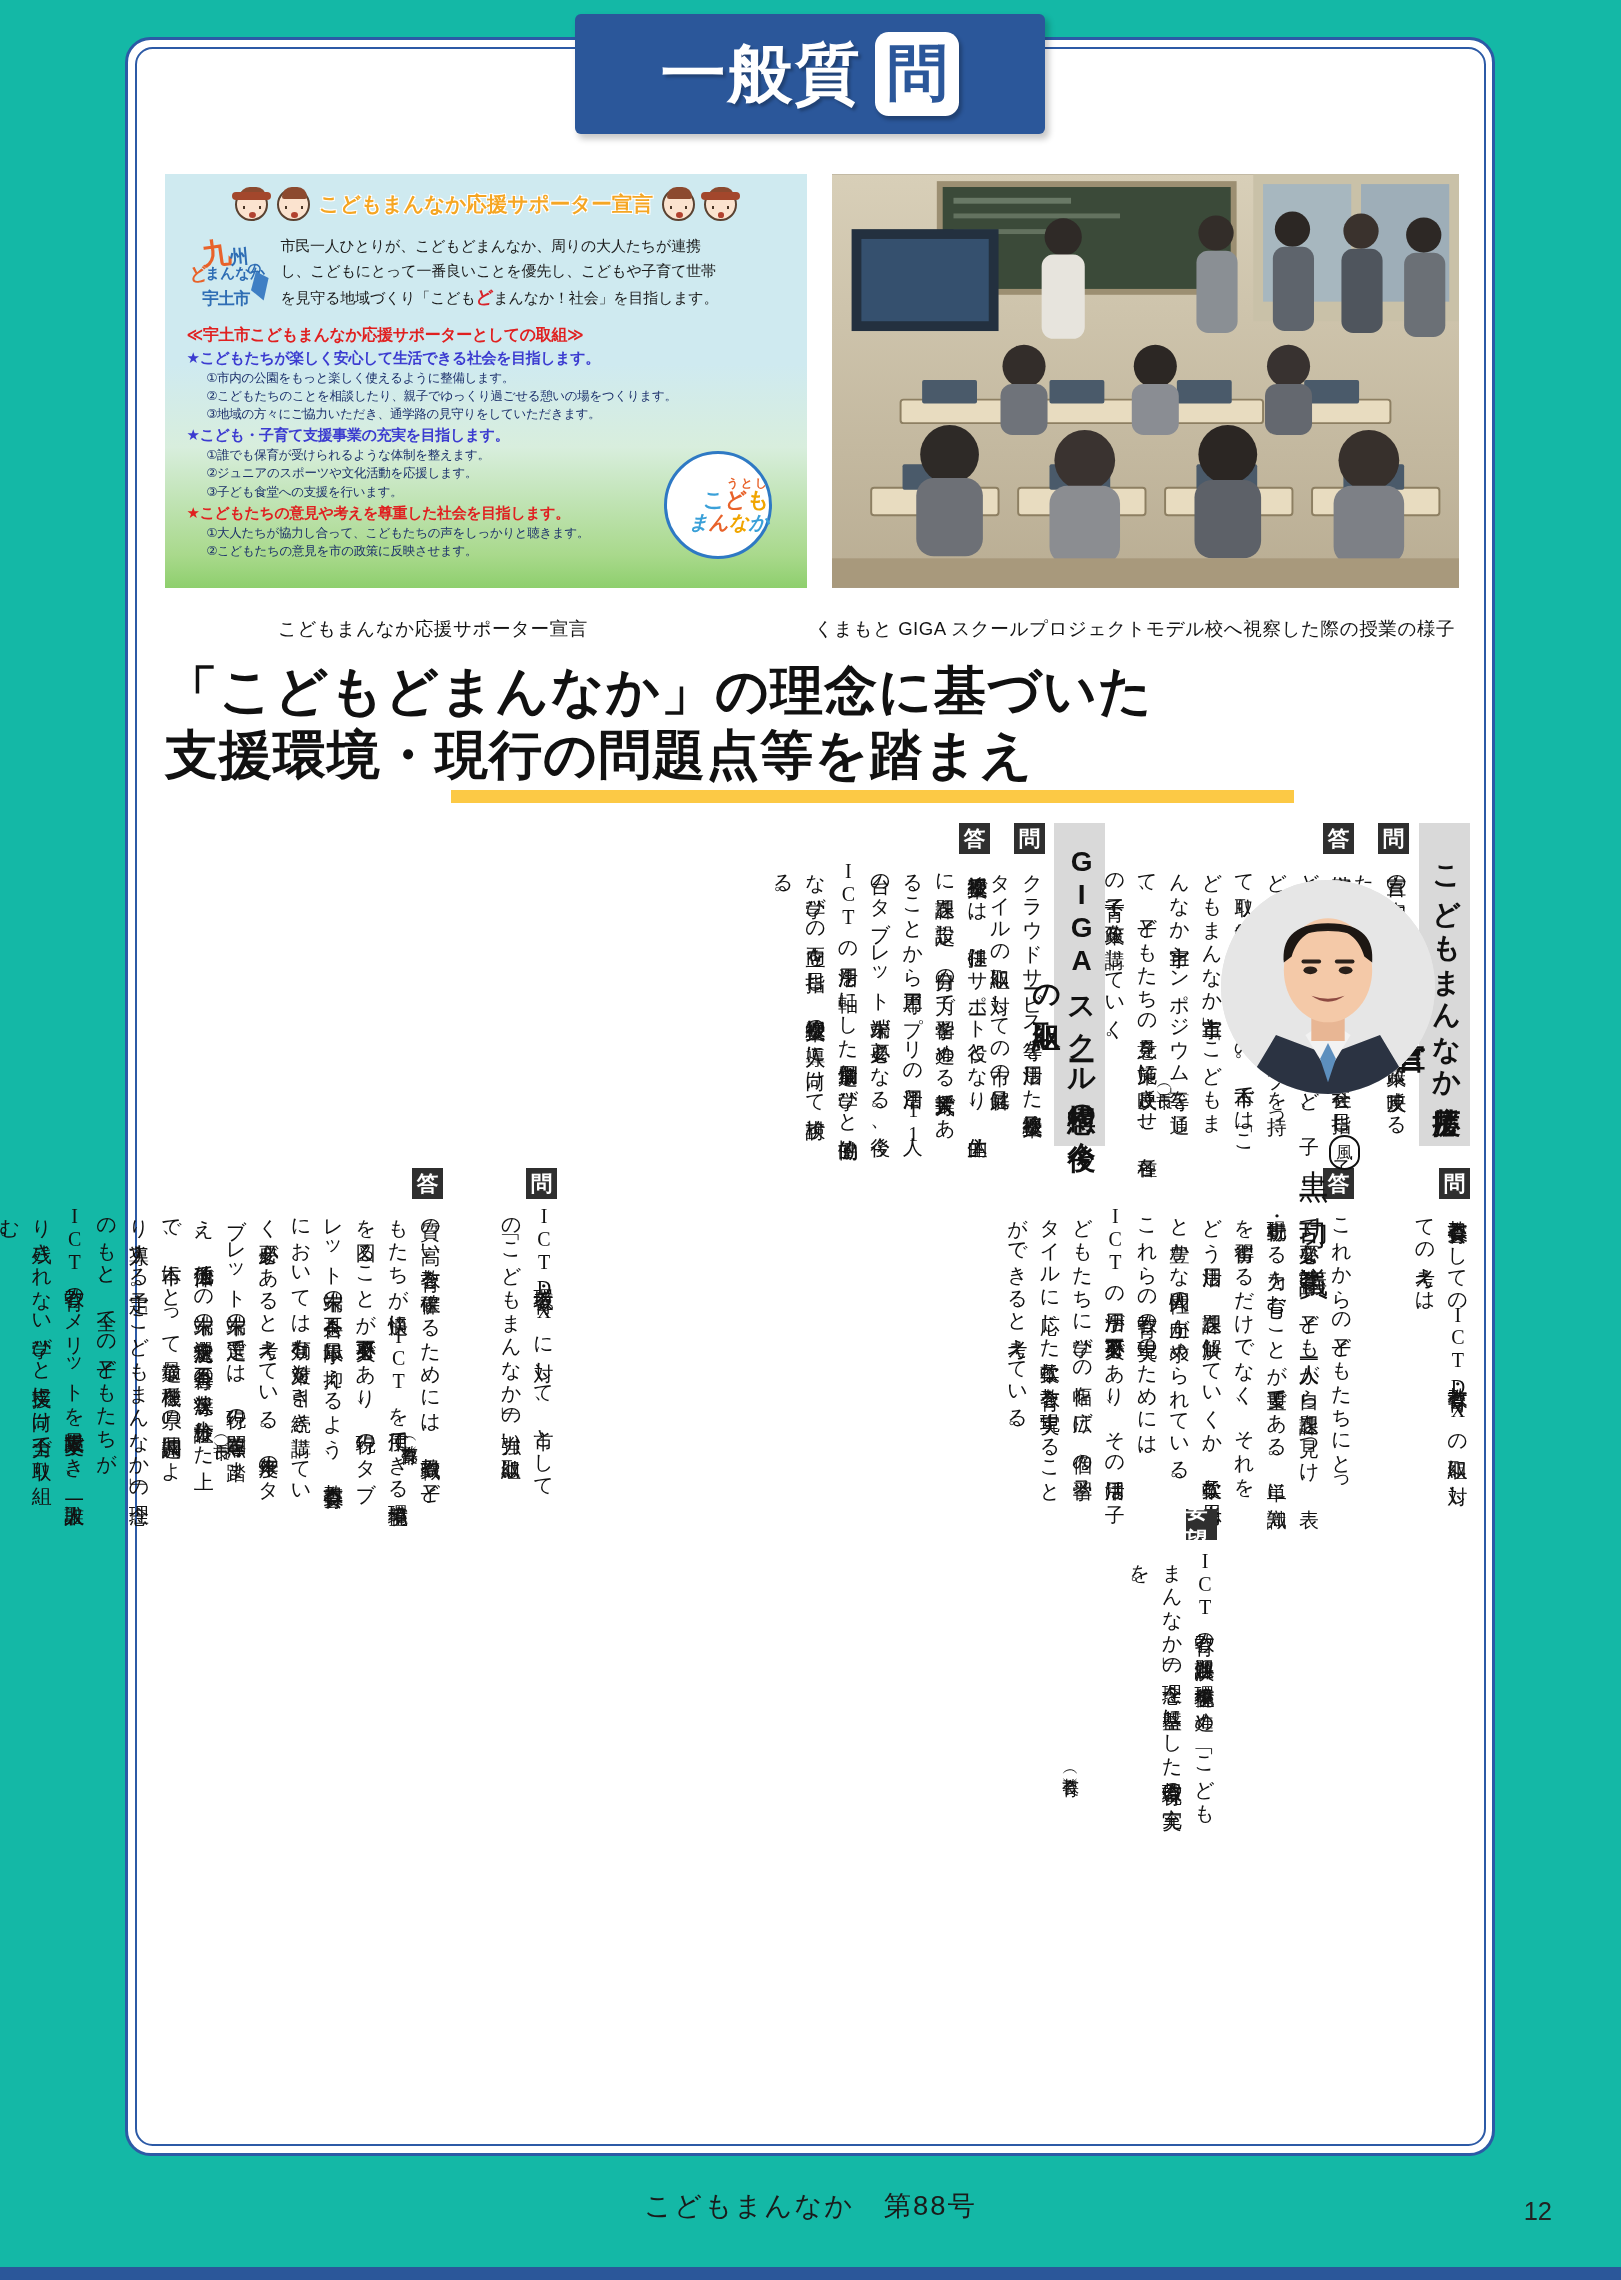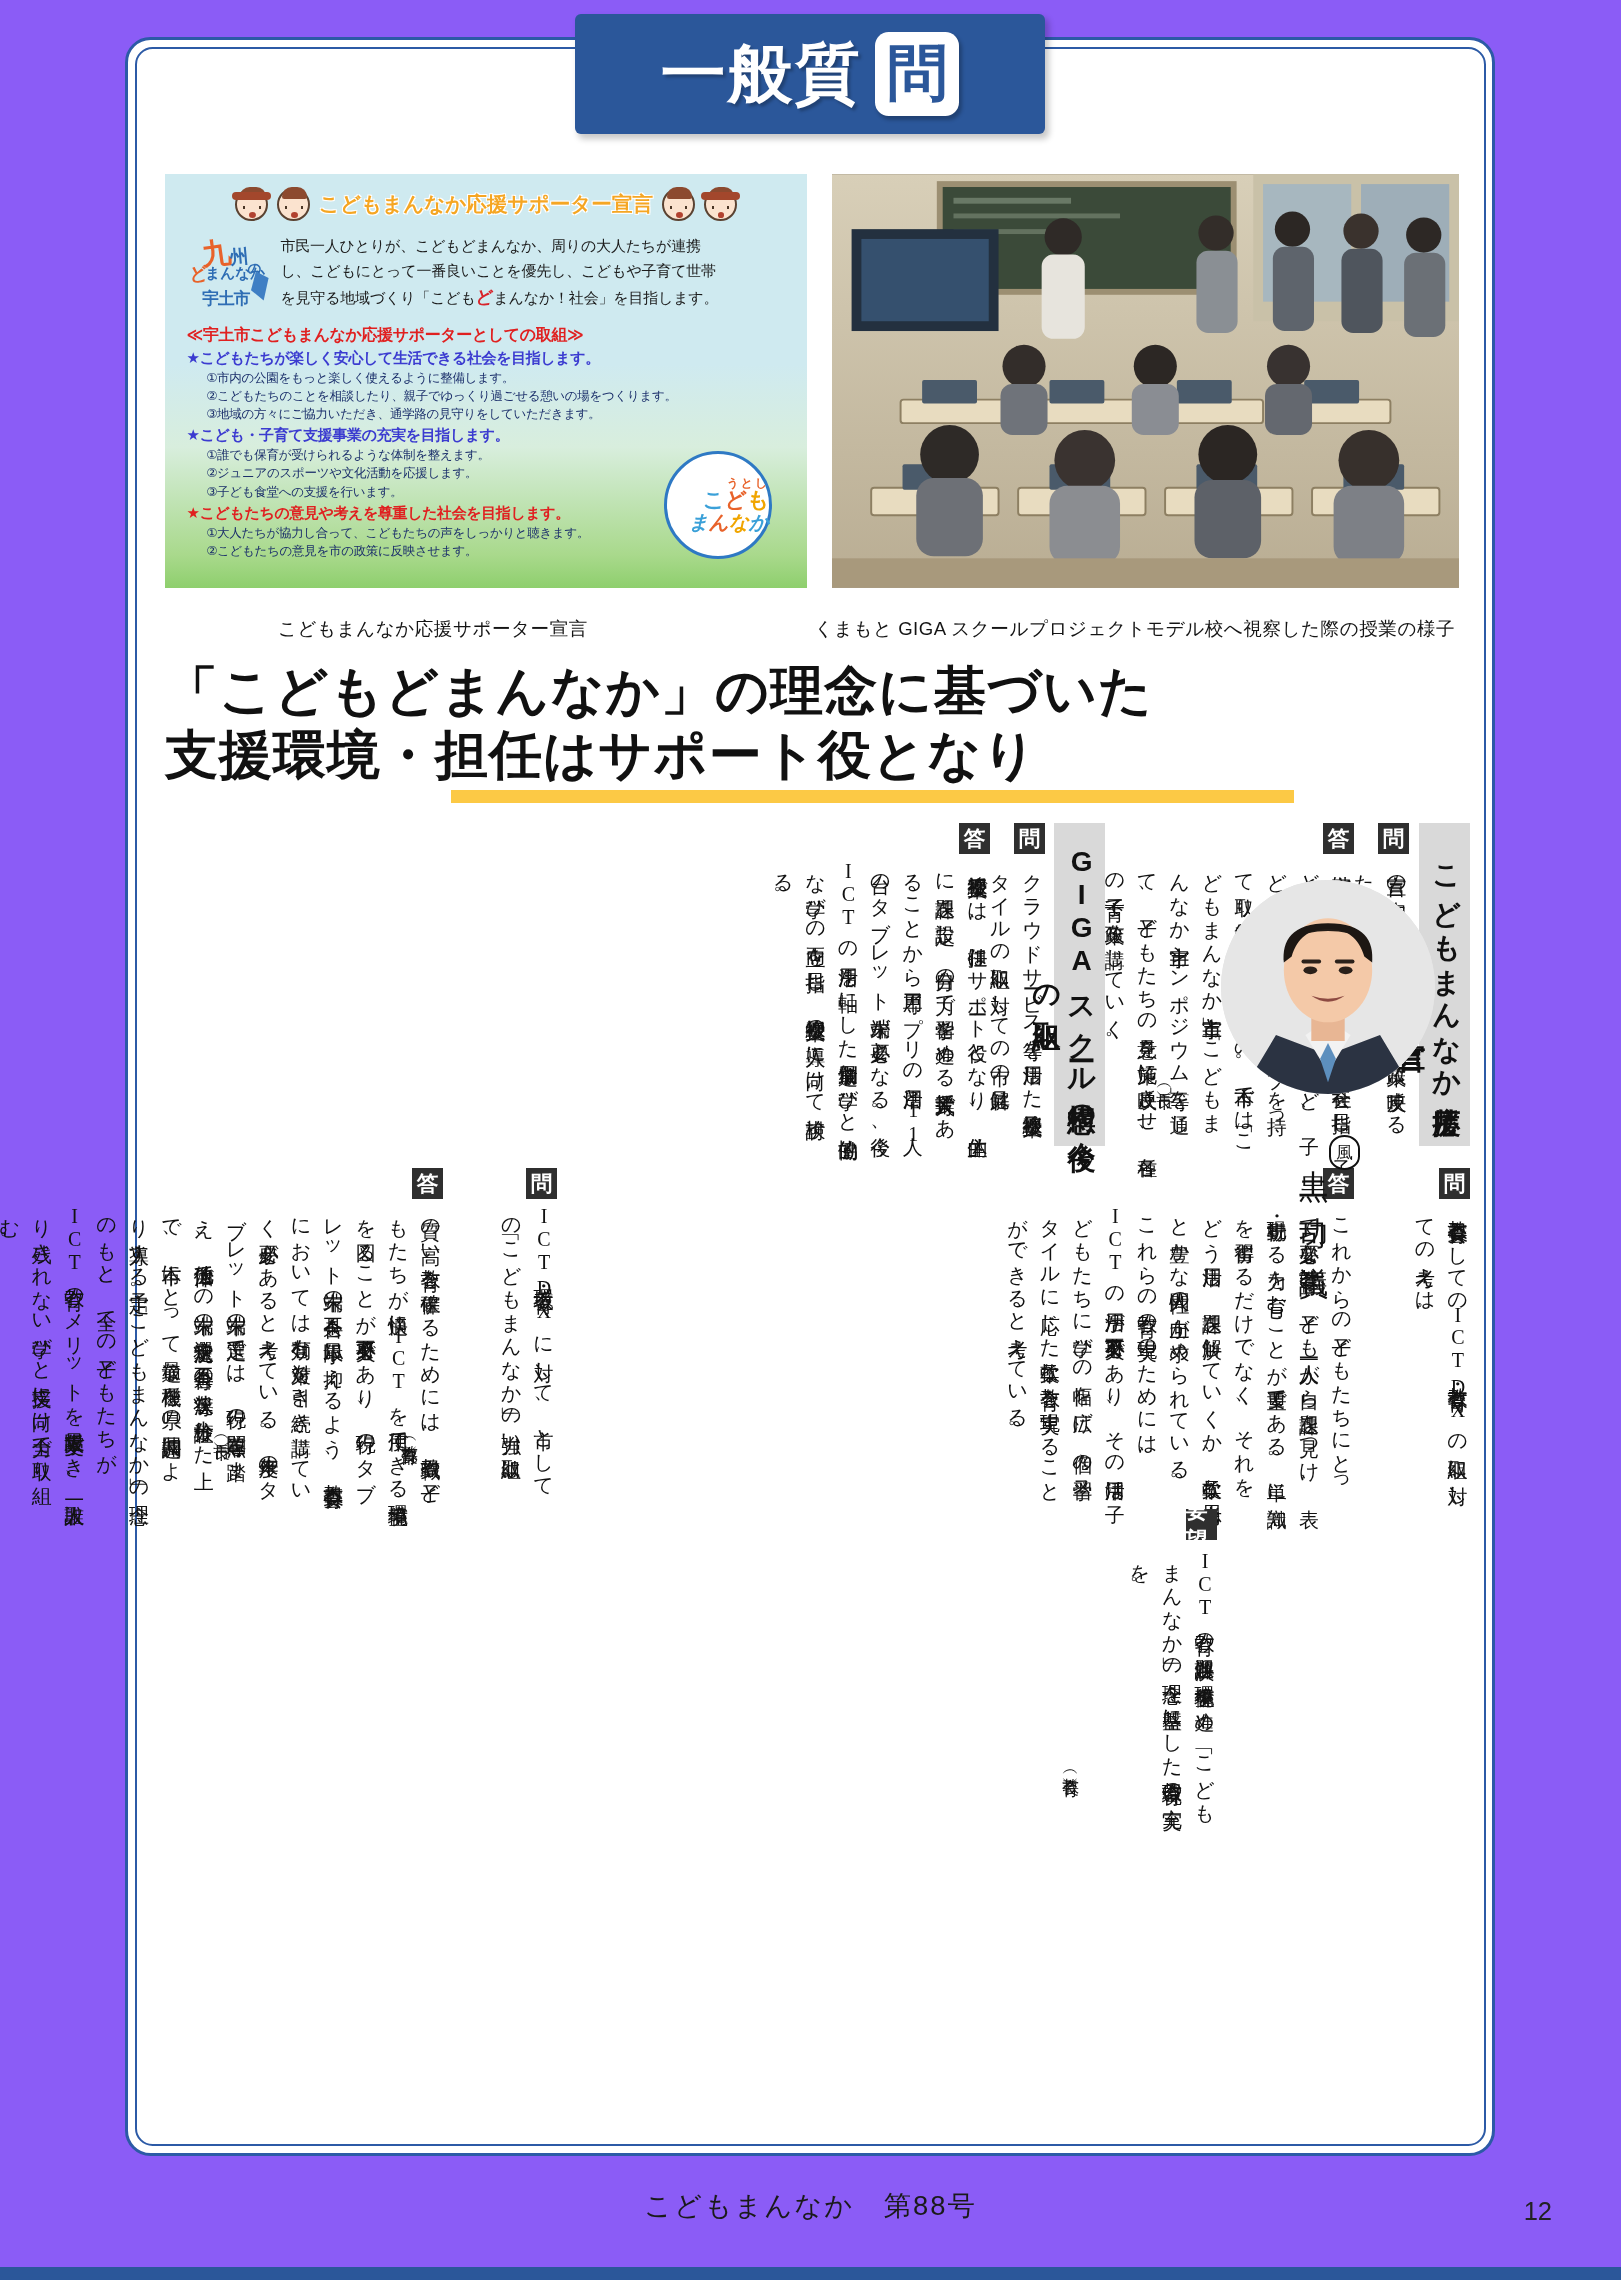--- a/index.html
+++ b/index.html
@@ -4,21 +4,21 @@
 <style>
   html, body {
     margin: 0;
     padding: 0;
     background: #ffffff;
   }
   .page {
     position: relative;
     width: 1621px;
     height: 2281px;
-    background: #8b5cf6;
+    background: #14b8a6;
     font-family: "Liberation Sans", "DejaVu Sans", sans-serif;
     overflow: hidden;
   }
   
   .frame-outer {
     position: absolute;
     left: 125px; top: 37px;
     width: 1370px; height: 2119px;
     border: 3.9px solid #2c5aa6;
     border-radius: 25.5px;
@@ -536,21 +536,21 @@
     </div>
   </div>
 
   <div class="caption-row">
     <span class="caption left">こどもまんなか応援サポーター宣言</span>
     <span class="caption right">くまもと GIGA スクールプロジェクトモデル校へ視察した際の授業の様子</span>
   </div>
 
   <div class="headline">
     <div class="h-line">「こどもどまんなか」の理念に基づいた</div>
-    <div class="h-line">支援環境・担任はサポート役となり</div>
+    <div class="h-line">支援環境・現行の問題点等を踏まえ</div>
   </div>
   <div class="headline-rule"></div>
 
   <div class="article">
 
     <div class="vtitle" style="right:0px; top:0px; height:323px; width:51px;">こどもまんなか応援サポーター宣言</div>
 
     <div class="qa-badge" style="right:61px; top:0px;">問</div>
     <div class="qa-wrap" style="right:57px; top:37px; height:286px;">宣言の内容、子どもたちの声を政策に反映するための具体的な取組は。</div>
 

